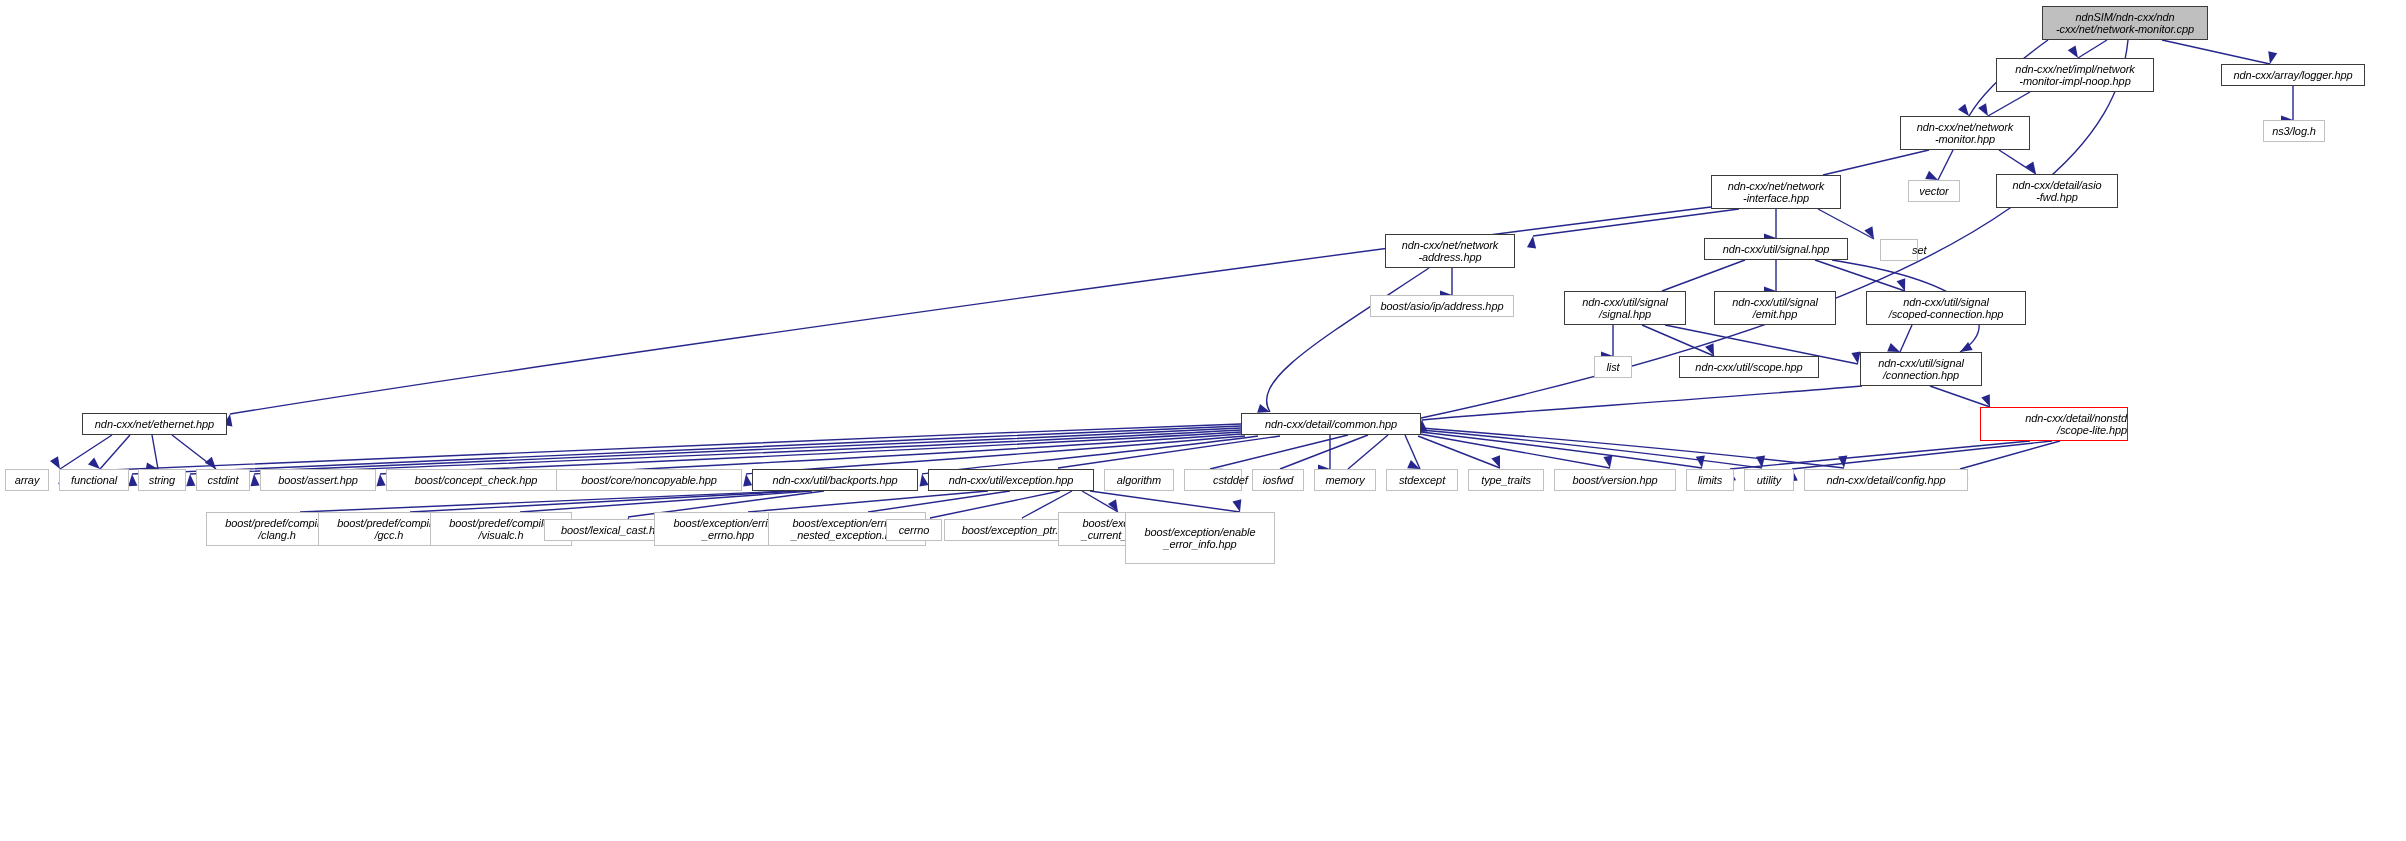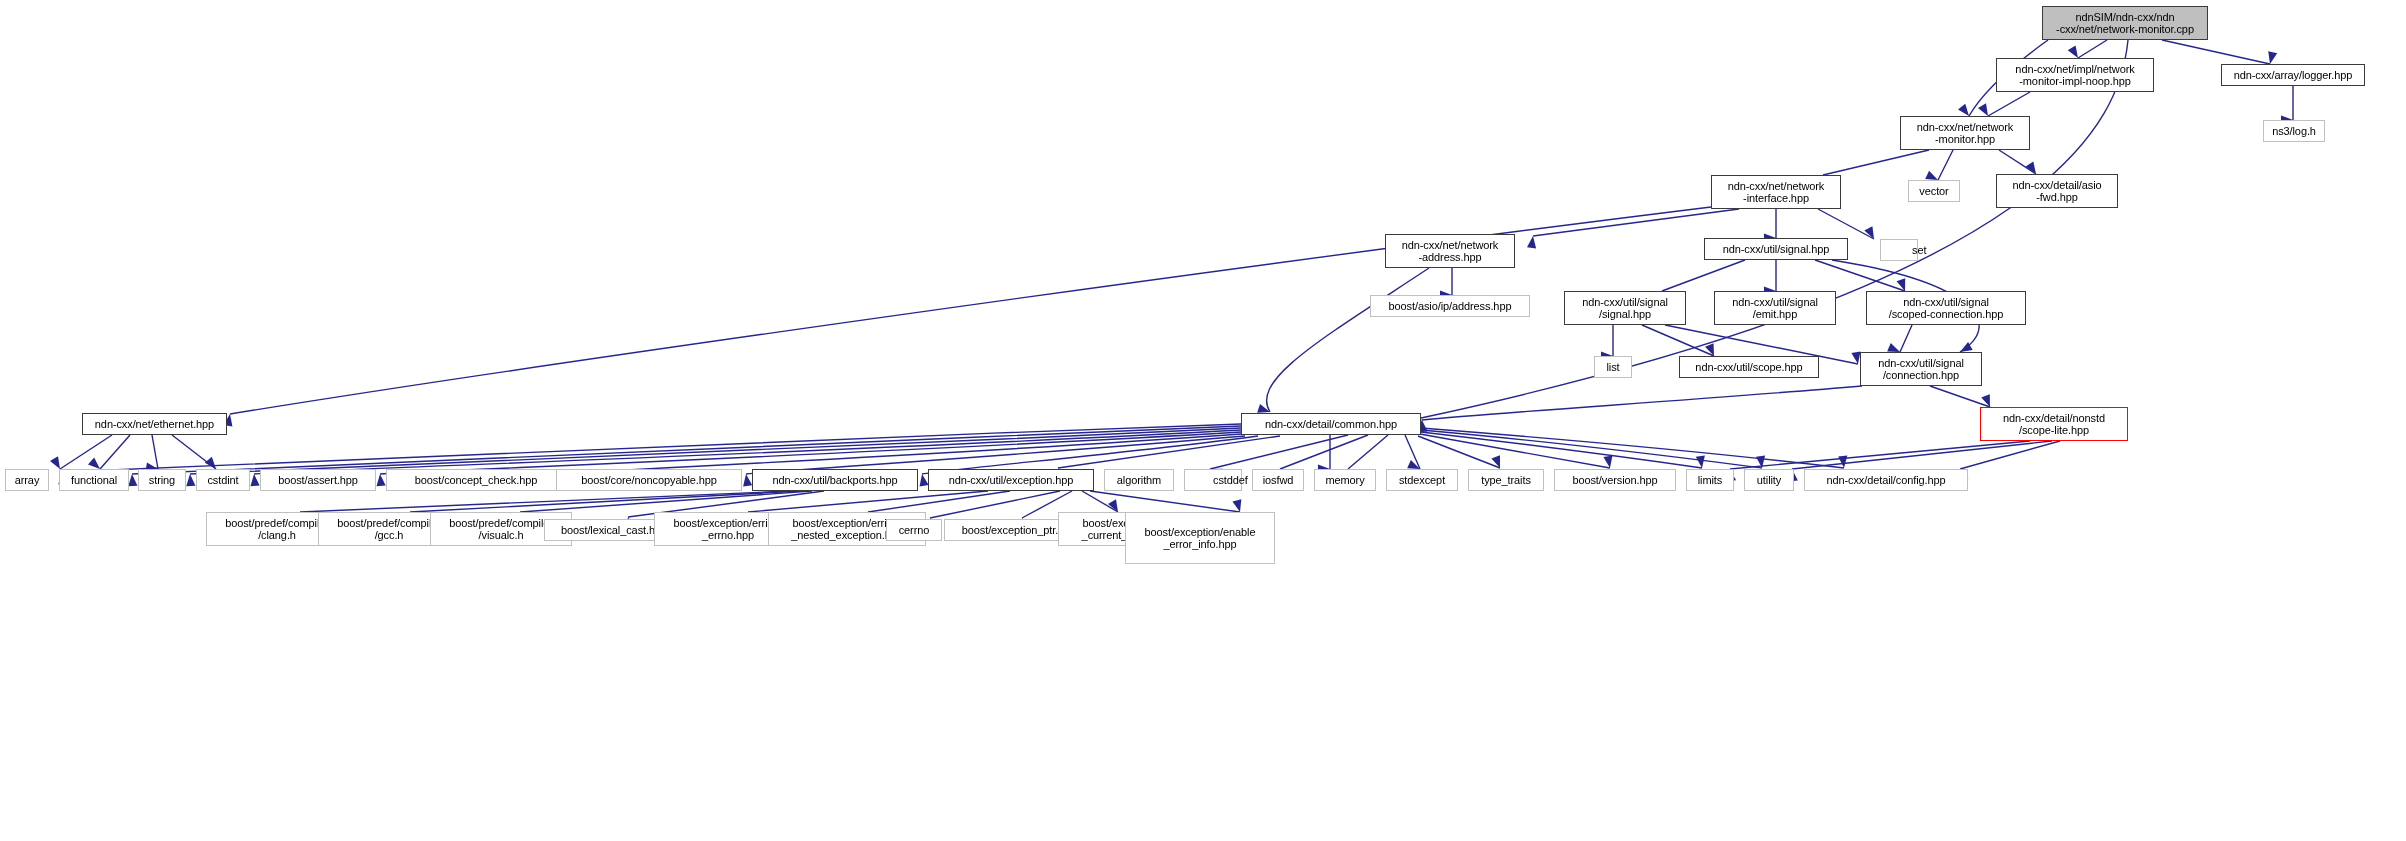--- a/index.html
+++ b/index.html
@@ -29,39 +29,41 @@
     box-sizing: border-box;
     display: flex;
     align-items: center;
     justify-content: center;
     text-align: center;
     line-height: 1.12;
     color: #000000;
     background: #ffffff;
     white-space: pre;
     letter-spacing: -0.1px;
+    font-style: italic;
   }
   .node-box .node-label {
     display: block;
     width: 100%;
     white-space: pre-line;
   }
   
   .n-std {                 
     border: 1px solid #c0c0c0;
   }
   .n-local {               
     border: 1.6px solid #3b3b3b;
   }
   .n-root {                
     border: 1.6px solid #3b3b3b;
     background: #bfbfbf;
   }
   .n-highlight {           
     border: 1.6px solid #ff0000;
+    text-align: right;
   }
 </style>
 </head>
 <body>
 
 <div id="graph-root">
   <svg id="graph-svg" viewBox="0 0 2406 841" preserveAspectRatio="none">
       <path d="M2048,40 C2020,60 1985,88 1969,116" fill="none" stroke="#26268c" stroke-width="1.4"></path>
       <polygon points="0,0 -12,-4.6 -12,4.6" fill="#26268c" transform="translate(1969,116) rotate(52)"></polygon>
       <path d="M2107,40 L2078,58" fill="none" stroke="#26268c" stroke-width="1.4"></path>
@@ -196,21 +198,21 @@
 -monitor.hpp</span></div>
       <div class="node-box n-local" style="left: 1711px; top: 175px; width: 130px; height: 34px; font-size: 11px;"><span class="node-label">ndn-cxx/net/network
 -interface.hpp</span></div>
       <div class="node-box n-std" style="left: 1908px; top: 180px; width: 52px; height: 22px; font-size: 11px;"><span class="node-label">vector</span></div>
       <div class="node-box n-local" style="left: 1996px; top: 174px; width: 122px; height: 34px; font-size: 11px;"><span class="node-label">ndn-cxx/detail/asio
 -fwd.hpp</span></div>
       <div class="node-box n-local" style="left: 1385px; top: 234px; width: 130px; height: 34px; font-size: 11px;"><span class="node-label">ndn-cxx/net/network
 -address.hpp</span></div>
       <div class="node-box n-local" style="left: 1704px; top: 238px; width: 144px; height: 22px; font-size: 11px;"><span class="node-label">ndn-cxx/util/signal.hpp</span></div>
       <div class="node-box n-std" style="left: 1880px; top: 239px; width: 38px; height: 22px; font-size: 11px; padding-left: 31px;"><span class="node-label">set</span></div>
-      <div class="node-box n-std" style="left: 1370px; top: 295px; width: 160px; height: 22px; font-size: 11px;"><span class="node-label">boost/asio/ip/address.hpp</span></div>
+      <div class="node-box n-std" style="left: 1370px; top: 295px; width: 144px; height: 22px; font-size: 11px;"><span class="node-label">boost/asio/ip/address.hpp</span></div>
       <div class="node-box n-local" style="left: 1564px; top: 291px; width: 122px; height: 34px; font-size: 11px;"><span class="node-label">ndn-cxx/util/signal
 /signal.hpp</span></div>
       <div class="node-box n-local" style="left: 1714px; top: 291px; width: 122px; height: 34px; font-size: 11px;"><span class="node-label">ndn-cxx/util/signal
 /emit.hpp</span></div>
       <div class="node-box n-local" style="left: 1866px; top: 291px; width: 160px; height: 34px; font-size: 11px;"><span class="node-label">ndn-cxx/util/signal
 /scoped-connection.hpp</span></div>
       <div class="node-box n-std" style="left: 1594px; top: 356px; width: 38px; height: 22px; font-size: 11px;"><span class="node-label">list</span></div>
       <div class="node-box n-local" style="left: 1679px; top: 356px; width: 140px; height: 22px; font-size: 11px;"><span class="node-label">ndn-cxx/util/scope.hpp</span></div>
       <div class="node-box n-local" style="left: 1860px; top: 352px; width: 122px; height: 34px; font-size: 11px;"><span class="node-label">ndn-cxx/util/signal
 /connection.hpp</span></div>

